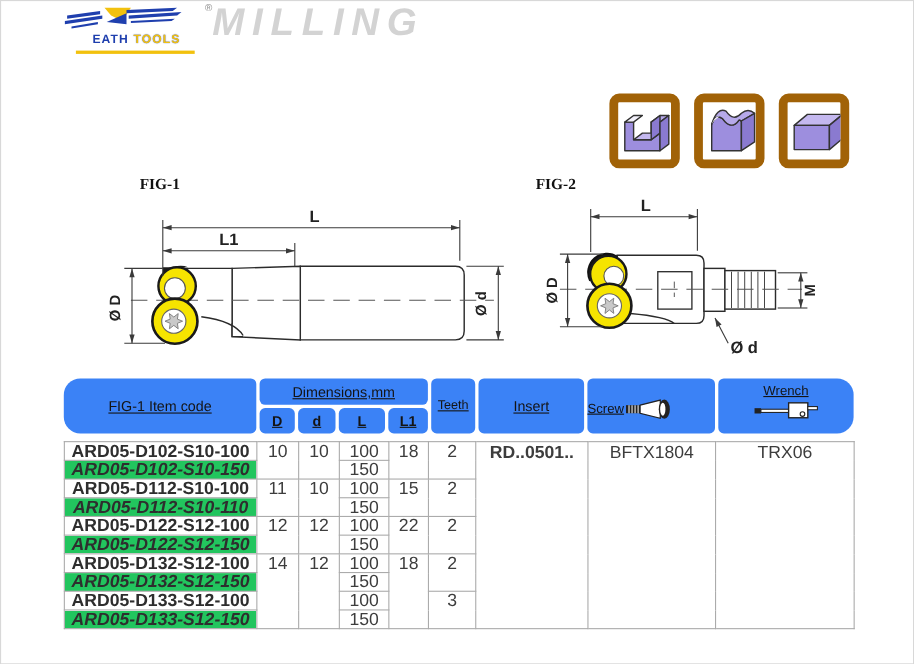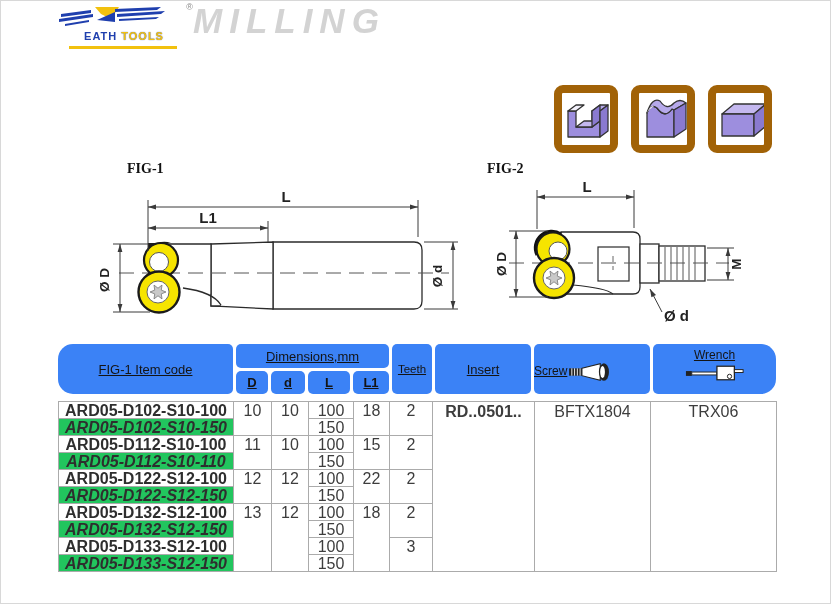--- a/index.html
+++ b/index.html
@@ -313,21 +313,21 @@
         <td>100</td>
         <td class="span" rowspan="2">22</td>
         <td class="span" rowspan="2">2</td>
       </tr>
       <tr>
         <td class="code alt">ARD05-D122-S12-150</td>
         <td>150</td>
       </tr>
       <tr>
         <td class="code">ARD05-D132-S12-100</td>
-        <td class="span" rowspan="4">13</td>
+        <td class="span" rowspan="4">14</td>
         <td class="span" rowspan="4">12</td>
         <td>100</td>
         <td class="span" rowspan="4">18</td>
         <td class="span" rowspan="2">2</td>
       </tr>
       <tr>
         <td class="code alt">ARD05-D132-S12-150</td>
         <td>150</td>
       </tr>
       <tr>

